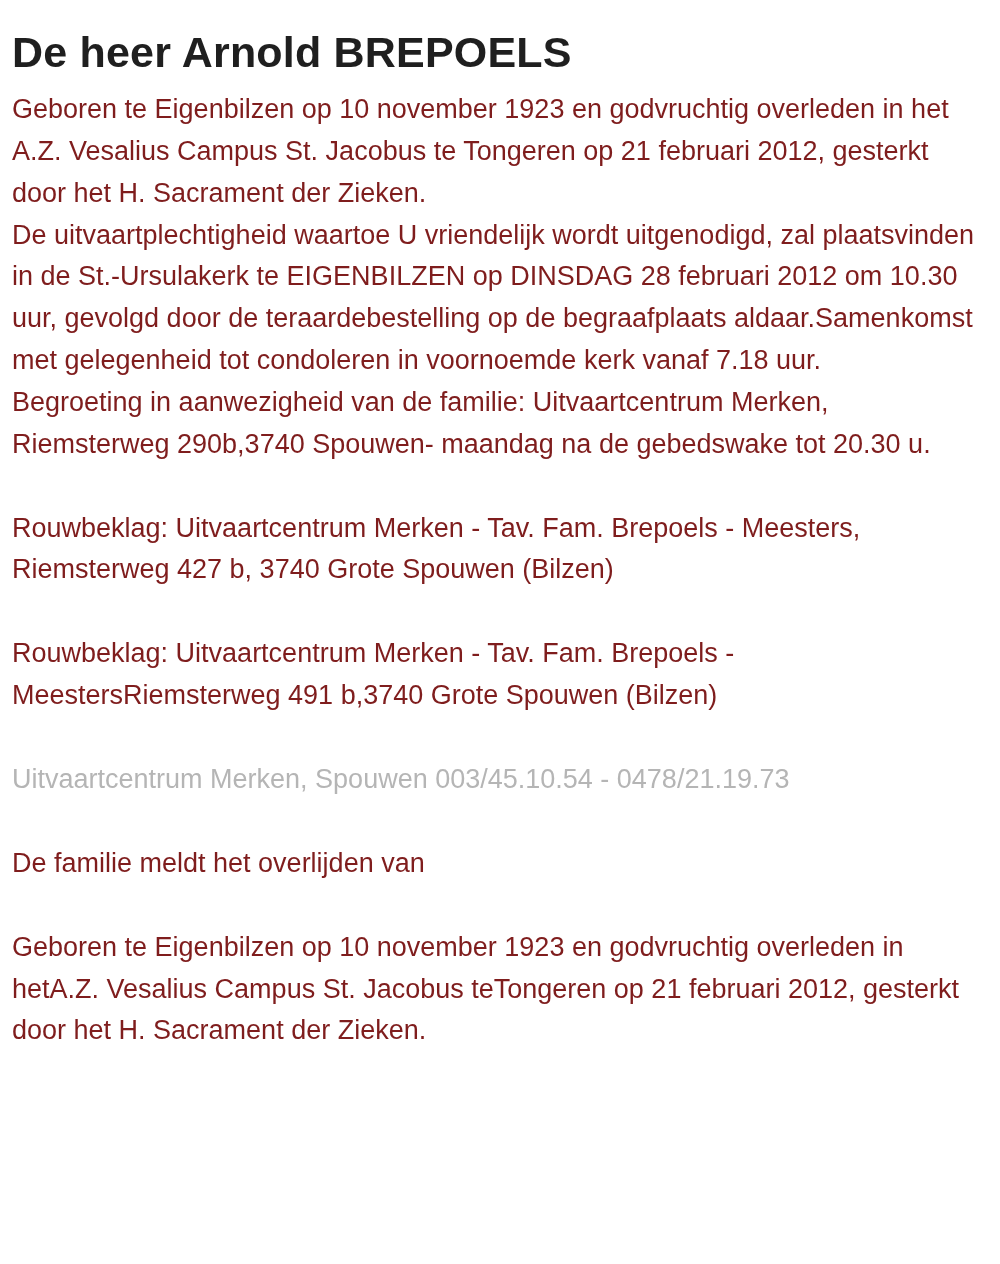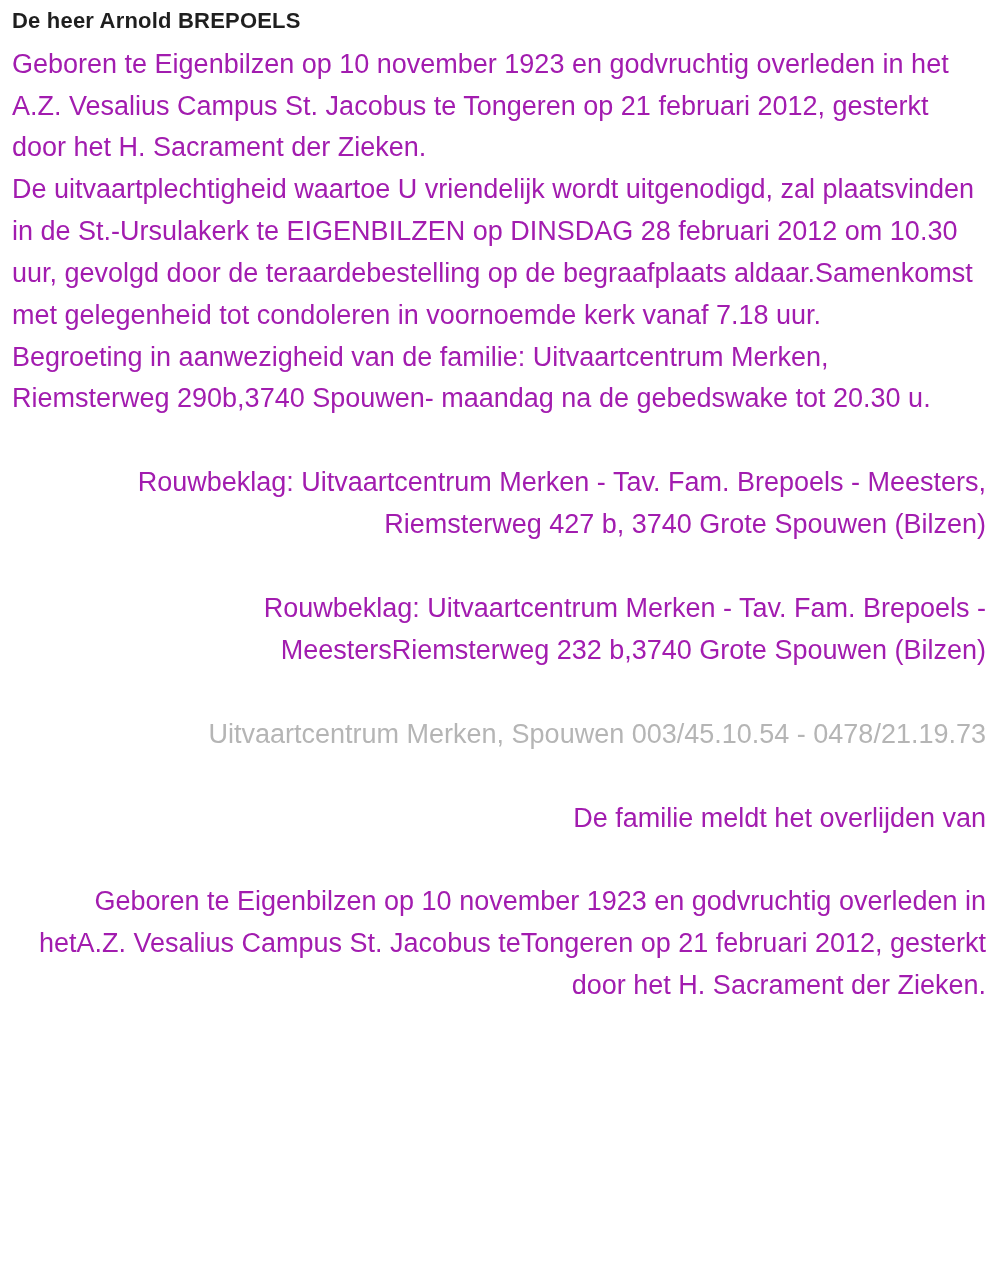--- a/index.html
+++ b/index.html
@@ -11,37 +11,36 @@
     width: 1000px;
     min-height: 1264px;
     box-sizing: border-box;
     font-family: "Liberation Sans", "DejaVu Sans", sans-serif;
     color: #3d3d3d;
   }
   .obituary {
     padding: 6px 14px 10px 12px;
   }
   .doc-title {
-    margin: 0 0 8px 0;
-    font-size: 22px;
+    margin: 17px 0 8px 0;
+    font-size: 43px;
     line-height: 1.35;
     font-weight: 700;
     color: #1f1f1f;
     letter-spacing: 0.2px;
   }
   .para {
     margin: 0;
     font-size: 27px;
     line-height: 1.55;
     white-space: pre-wrap;
-    color: #a21caf;
+    color: #7f1d1d;
   }
   .spaced {
     margin-top: 42px;
-    text-align: right;
   }
   .muted {
     color: #b5b5b5;
   }
 </style>
 </head>
 <body>
 
 <main class="obituary">
 
@@ -49,21 +48,21 @@
 
   <p class="para">Geboren te Eigenbilzen op 10 november 1923 en godvruchtig overleden in het A.Z. Vesalius Campus St. Jacobus te Tongeren op 21 februari 2012, gesterkt door het H. Sacrament der Zieken.</p>
 
   <p class="para">De uitvaartplechtigheid waartoe U vriendelijk wordt uitgenodigd, zal plaatsvinden in de St.-Ursulakerk te EIGENBILZEN op DINSDAG 28 februari 2012 om 10.30 uur, gevolgd door de teraardebestelling op de begraafplaats aldaar.Samenkomst met gelegenheid tot condoleren in voornoemde kerk vanaf 7.18 uur.</p>
 
 
   <p class="para">Begroeting in aanwezigheid van de familie: Uitvaartcentrum Merken, Riemsterweg 290b,3740 Spouwen- maandag na de gebedswake tot 20.30 u.</p>
 
   <p class="para spaced">Rouwbeklag: Uitvaartcentrum Merken - Tav. Fam. Brepoels - Meesters, Riemsterweg 427 b, 3740 Grote Spouwen (Bilzen)</p>
 
-  <p class="para spaced">Rouwbeklag: Uitvaartcentrum Merken - Tav. Fam. Brepoels - MeestersRiemsterweg 232 b,3740 Grote Spouwen (Bilzen)</p>
+  <p class="para spaced">Rouwbeklag: Uitvaartcentrum Merken - Tav. Fam. Brepoels - MeestersRiemsterweg 491 b,3740 Grote Spouwen (Bilzen)</p>
 
 
   <p class="para spaced muted">Uitvaartcentrum Merken, Spouwen 003/45.10.54 - 0478/21.19.73</p>
 
   <p class="para spaced">De familie meldt het overlijden van</p>
 
   <p class="para spaced">Geboren te Eigenbilzen op 10 november 1923 en godvruchtig overleden in hetA.Z. Vesalius Campus St. Jacobus teTongeren op 21 februari 2012, gesterkt
 door het H. Sacrament der Zieken.</p>
 
 </main>

